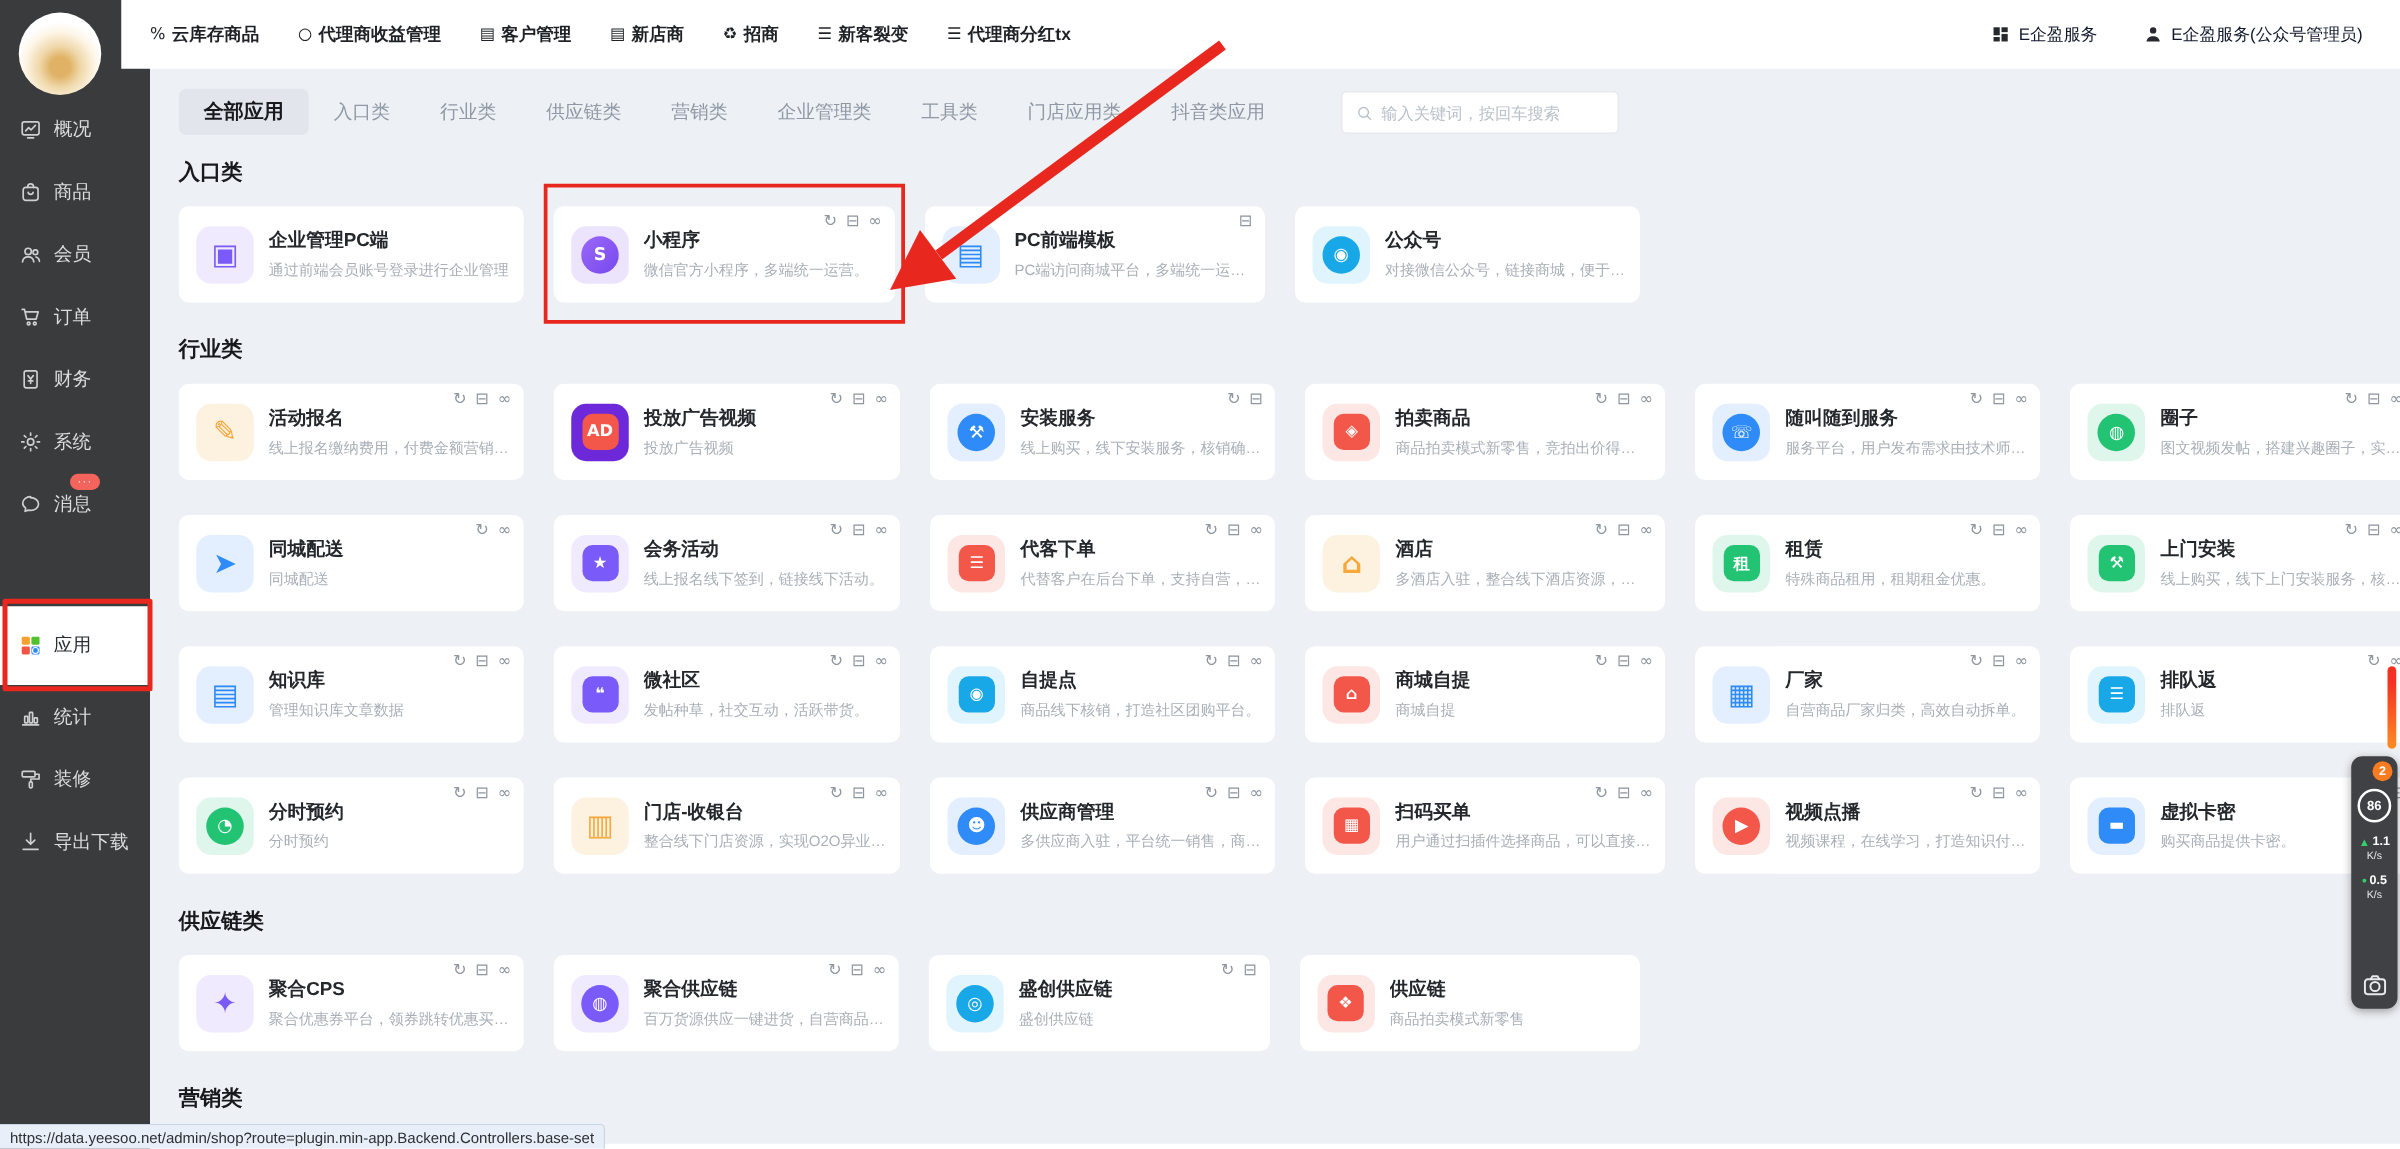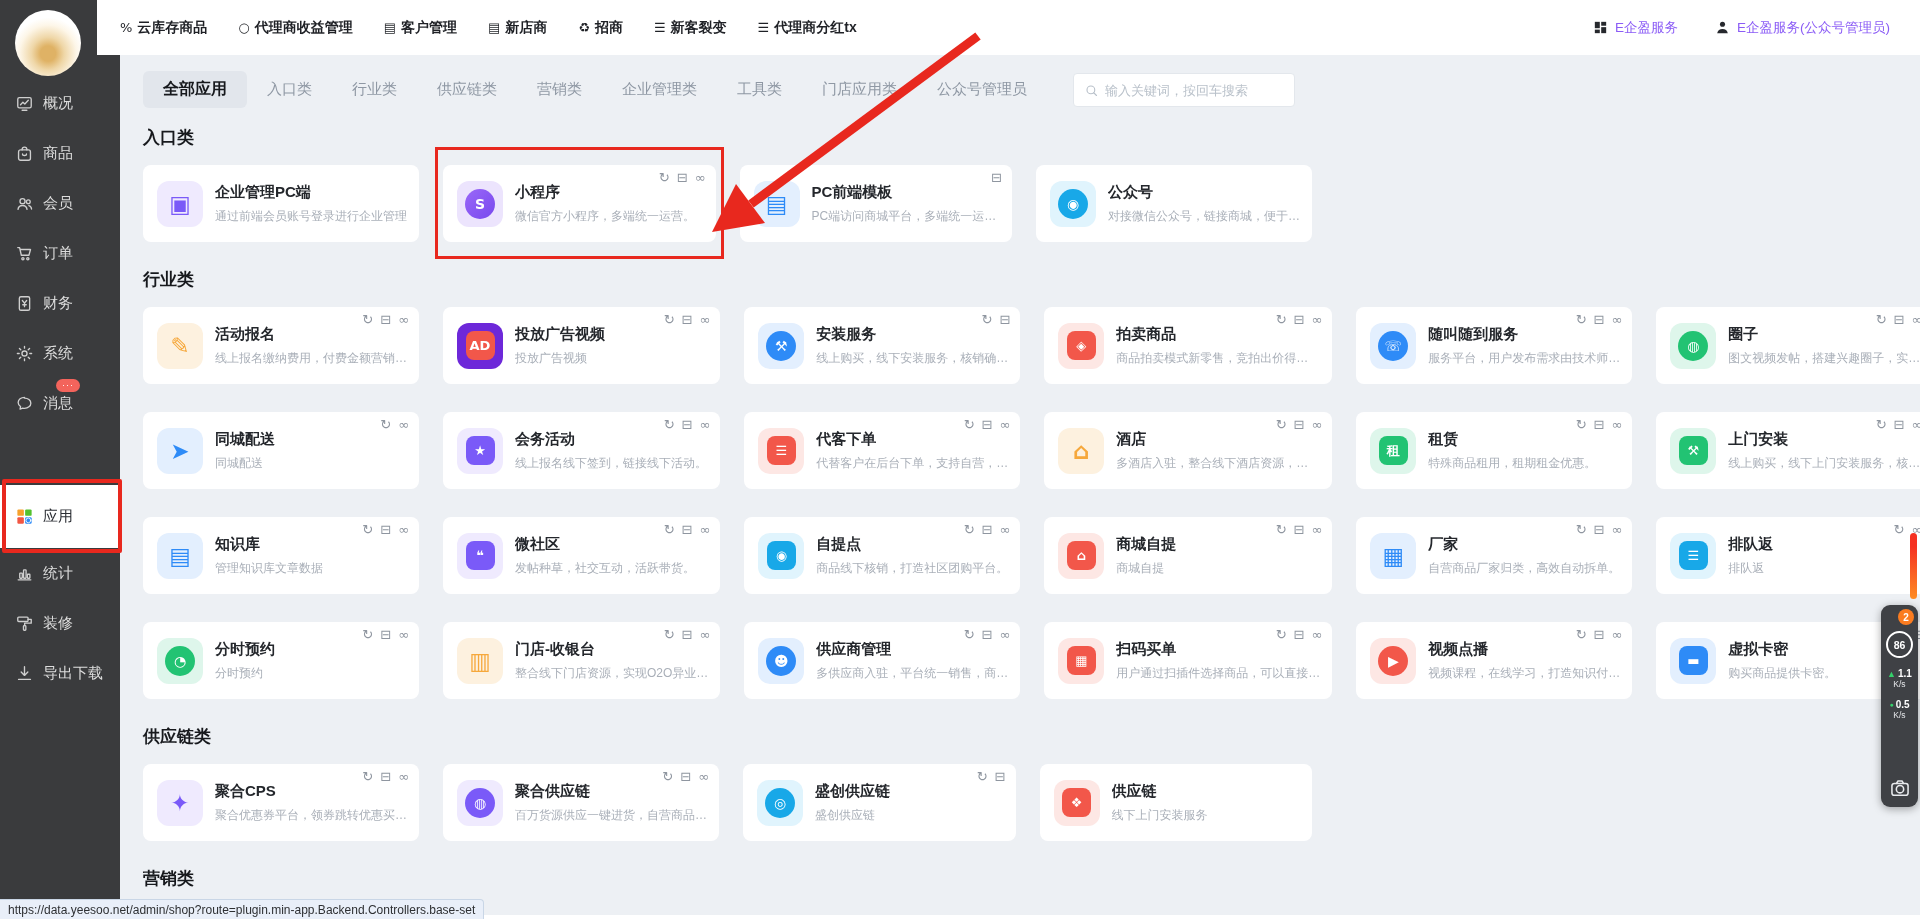--- a/index.html
+++ b/index.html
@@ -25,21 +25,21 @@
     stroke-linecap:round; stroke-linejoin:round; }
 
   
   #topbar { position:absolute; left:97px; top:0; width:1823px; height:55px; background:#fff;
     display:flex; align-items:center; z-index:5; }
   #topnav-items { display:flex; align-items:center; margin-left:23px; }
   .nav-item { display:flex; align-items:center; gap:5px; font-size:14px; font-weight:700; color:#1f2126;
     margin-right:31px; cursor:pointer; white-space:nowrap; }
   .nav-glyph { font-size:13px; font-weight:400; font-family:"DejaVu Sans",sans-serif; }
   #topbar-right { margin-left:auto; display:flex; gap:36px; margin-right:30px; align-items:center; }
-  .tr-item { display:flex; gap:6px; align-items:center; font-size:13.5px; color:#8b5cf6; cursor:pointer; white-space:nowrap; }
+  .tr-item { display:flex; gap:6px; align-items:center; font-size:13.5px; color:#0f172a; cursor:pointer; white-space:nowrap; }
   .tr-ico { width:17px; height:17px; }
   .tr-ico svg { width:100%; height:100%; }
 
   
   #content { position:absolute; left:114px; top:55px; width:1823px; height:860px; background:#edf0f4;
     overflow:hidden; padding:0 32px 0 29px; }
   #tabsrow { position:relative; margin-top:16px; height:37px; display:flex; align-items:center; }
   .tab { font-size:15px; color:#8f98a4; padding:8px 20px; border:none; background:transparent;
     border-radius:6px; cursor:pointer; white-space:nowrap; font-family:inherit; }
   .tab.active { background:#e2e6ec; color:#17191d; font-weight:700; font-size:16px; }
@@ -255,21 +255,21 @@
     <div id="tabsrow">
       <div id="tabsrow-tabs" style="display:flex;align-items:center;">
           <button class="tab active">全部应用</button>
           <button class="tab">入口类</button>
           <button class="tab">行业类</button>
           <button class="tab">供应链类</button>
           <button class="tab">营销类</button>
           <button class="tab">企业管理类</button>
           <button class="tab">工具类</button>
           <button class="tab">门店应用类</button>
-          <button class="tab">公众号管理员</button>
+          <button class="tab">抖音类应用</button>
         </div>
       <div id="searchbox">
         <span class="sicon">
           <svg viewBox="0 0 24 24">
               <circle cx="11" cy="11" r="6.2"></circle>
               <path d="M15.6 15.6L20 20"></path>
             </svg>
         </span>
         <input placeholder="输入关键词，按回车搜索" style="">
       </div>
@@ -706,21 +706,21 @@
                 <span class="act">↻</span>
                 <span class="act">⊟</span>
               </div>
             </div>
             <div class="app-card">
               <div class="app-ico" style="background: rgb(253, 231, 228);">
                 <span class="inner square" style="background: rgb(242, 87, 74);">❖</span>
               </div>
               <div class="app-txt">
                 <div class="app-name">供应链</div>
-                <div class="app-desc">线下上门安装服务</div>
+                <div class="app-desc">商品拍卖模式新零售</div>
               </div>
               <div class="app-actions"></div>
             </div>
           </div>
         </section>
         <section class="section">
           <div class="section-title">营销类</div>
         </section>
       </div>
   </main>

